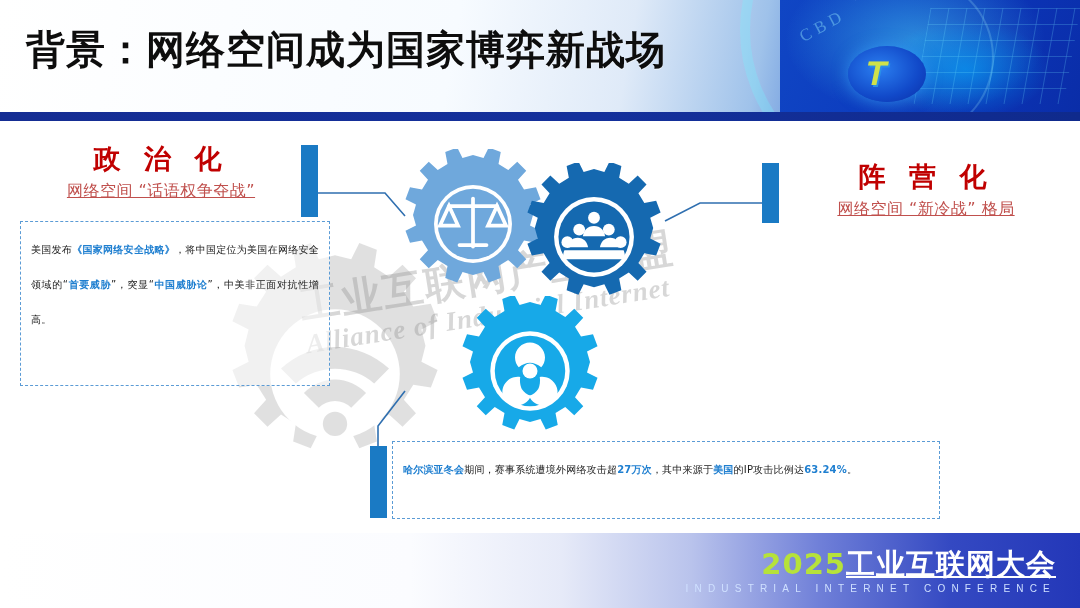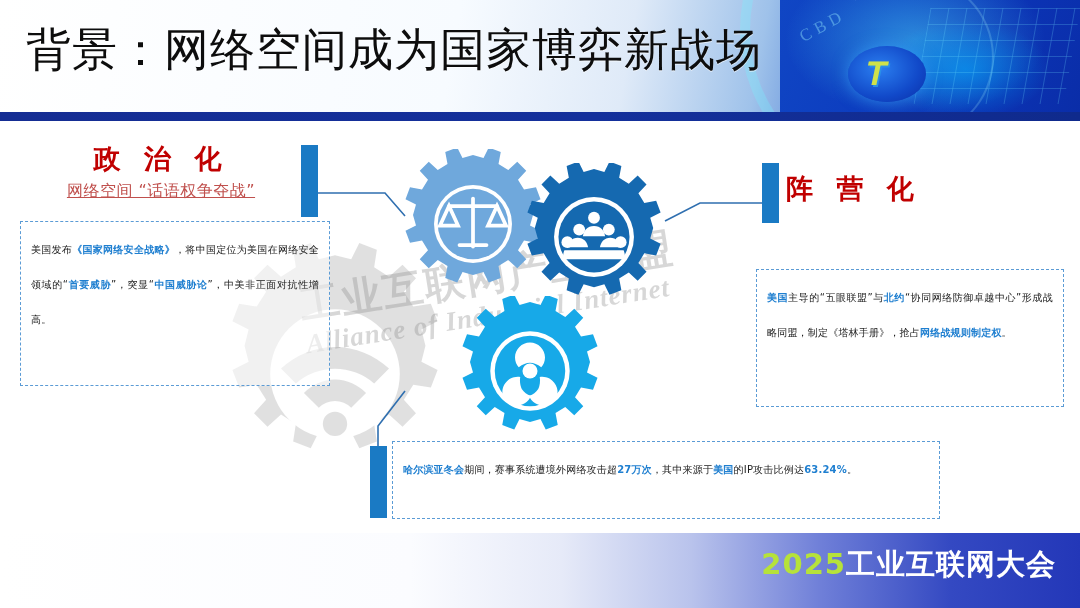--- a/index.html
+++ b/index.html
@@ -25,22 +25,22 @@
                              linear-gradient(90deg,rgba(120,235,255,.5) 1px,transparent 1px);
             background-size:18px 16px;transform:skewX(-10deg);}
   .hdr-orb{position:absolute;left:68px;top:46px;width:78px;height:56px;border-radius:50%;
            background:radial-gradient(ellipse at 40% 40%,#2b7ff0 0%,#1149c9 60%,#0a2da6 100%);
            box-shadow:0 0 16px rgba(60,170,255,.6);}
   .hdr-T{position:absolute;left:86px;top:56px;font-weight:bold;font-size:34px;line-height:34px;
          font-family:"Liberation Sans",sans-serif;color:#cfe24a;transform:skewX(-12deg);
          text-shadow:2px 2px 0 #2a8fe8;}
   .hdr-cbd{position:absolute;left:18px;top:16px;font-size:17px;letter-spacing:5px;color:rgba(150,235,255,.42);
            transform:rotate(-28deg);font-family:"Liberation Serif",serif;}
-  .title{position:absolute;left:26px;top:18px;font-size:45px;line-height:64px;color:#0d0d0d;
-         font-family:"DejaVu Sans","Liberation Sans",sans-serif;font-weight:400;letter-spacing:1px;
+  .title{position:absolute;left:26px;top:18px;font-size:39px;line-height:64px;color:#0d0d0d;
+         font-family:"DejaVu Sans","Liberation Sans",sans-serif;font-weight:700;letter-spacing:1px;
          white-space:nowrap;text-shadow:0 1px 0 rgba(255,255,255,.6);}
   .navband{position:absolute;left:0;top:112px;width:1080px;height:9px;
            background:linear-gradient(90deg,#152d93 0%,#14309c 55%,#0f2a8c 100%);}
 
   
   .stage{position:absolute;left:0;top:121px;width:1080px;height:412px;background:#ffffff;overflow:hidden;}
   .wm-gear{position:absolute;left:200px;top:118px;width:270px;height:270px;opacity:.30;}
   .wm-text{position:absolute;left:300px;top:128px;transform:rotate(-9deg);opacity:.34;
            color:#8d8d8d;font-weight:bold;white-space:nowrap;}
   .wm-cn{font-size:40px;letter-spacing:2px;font-family:"DejaVu Sans",sans-serif;}
@@ -66,21 +66,21 @@
        font-family:"DejaVu Sans",sans-serif;padding:10px 10px 8px 10px;box-sizing:border-box;}
   .box .ink{color:#1f7fd0;font-weight:bold;}
 
   
   .footer{position:absolute;left:0;top:533px;width:1080px;height:75px;
           background:linear-gradient(90deg,#ffffff 0%,#fbfcff 38%,#e6eaf8 52%,#b9c3ec 64%,#6f7fd8 76%,#3449c2 88%,#2337b8 100%);}
   .brand{position:absolute;right:24px;top:548px;text-align:right;}
   .brand-main{font-size:29px;font-weight:bold;line-height:32px;white-space:nowrap;
               font-family:"DejaVu Sans",sans-serif;}
   .brand-2025{color:#b6e23a;letter-spacing:1px;margin-top:9px;}
-  .brand-cn{color:#ffffff;letter-spacing:1px;}
+  .brand-cn{color:#ffffff;letter-spacing:1px;text-decoration:underline;}
   .brand-sub{font-size:10px;color:#cfe0ff;letter-spacing:6.2px;margin-top:3px;
              font-family:"Liberation Sans",sans-serif;white-space:nowrap;}
 </style>
 </head>
 <body>
 
 <div id="slide">
 
   <div class="header">
     <div class="hdr-tech">
@@ -163,29 +163,30 @@
     </div>
 
     <div class="bar" style="left:301px;top:24px;height:72px"></div>
     <div style="position:absolute;left:30px;top:20px;width:262px;text-align:center">
       <div class="lbl-title">政 治 化</div>
       <div class="lbl-sub">网络空间 “话语权争夺战”</div>
     </div>
     <div class="box" style="left:20px;top:100px;width:310px;height:165px;text-align:justify"><span>美国发布</span><span class="ink">《国家网络安全战略》</span><span>，将中国定位为美国在网络安全领域的“</span><span class="ink">首要威胁</span><span>”，突显“</span><span class="ink">中国威胁论</span><span>”，中美非正面对抗性增高。</span></div>
 
     <div class="bar" style="left:762px;top:42px;height:60px"></div>
-    <div style="position:absolute;left:786px;top:50px;width:280px;text-align:left">
+    <div style="position:absolute;left:786px;top:38px;width:280px;text-align:center">
       <div class="lbl-title">阵 营 化</div>
+      <div class="lbl-sub">网络空间 “新冷战” 格局</div>
     </div>
-    <div class="box" style="left:756px;top:148px;width:308px;height:138px;text-align:justify"><span class="ink">美国</span><span>主导的“五眼联盟”与</span><span class="ink">北约</span><span>“协同网络防御卓越中心”形成战略同盟，制定《塔林手册》，抢占</span><span class="ink">网络战规则制定权</span><span>。</span></div>
 
     <div class="bar" style="left:370px;top:325px;height:72px"></div>
     <div class="box" style="left:392px;top:320px;width:548px;height:78px;text-align:justify"><span class="ink">哈尔滨亚冬会</span><span>期间，赛事系统遭境外网络攻击超</span><span class="ink">27万次</span><span>，其中来源于</span><span class="ink">美国</span><span>的IP攻击比例达</span><span class="ink">63.24%</span><span>。</span></div>
   </div>
 
   <div class="footer"></div>
   <div class="brand">
     <div class="brand-main">
       <span class="brand-2025">2025</span><span class="brand-cn">工业互联网大会</span>
     </div>
+    <div class="brand-sub">INDUSTRIAL INTERNET CONFERENCE</div>
   </div>
 
 </div>
 
 </body></html>

